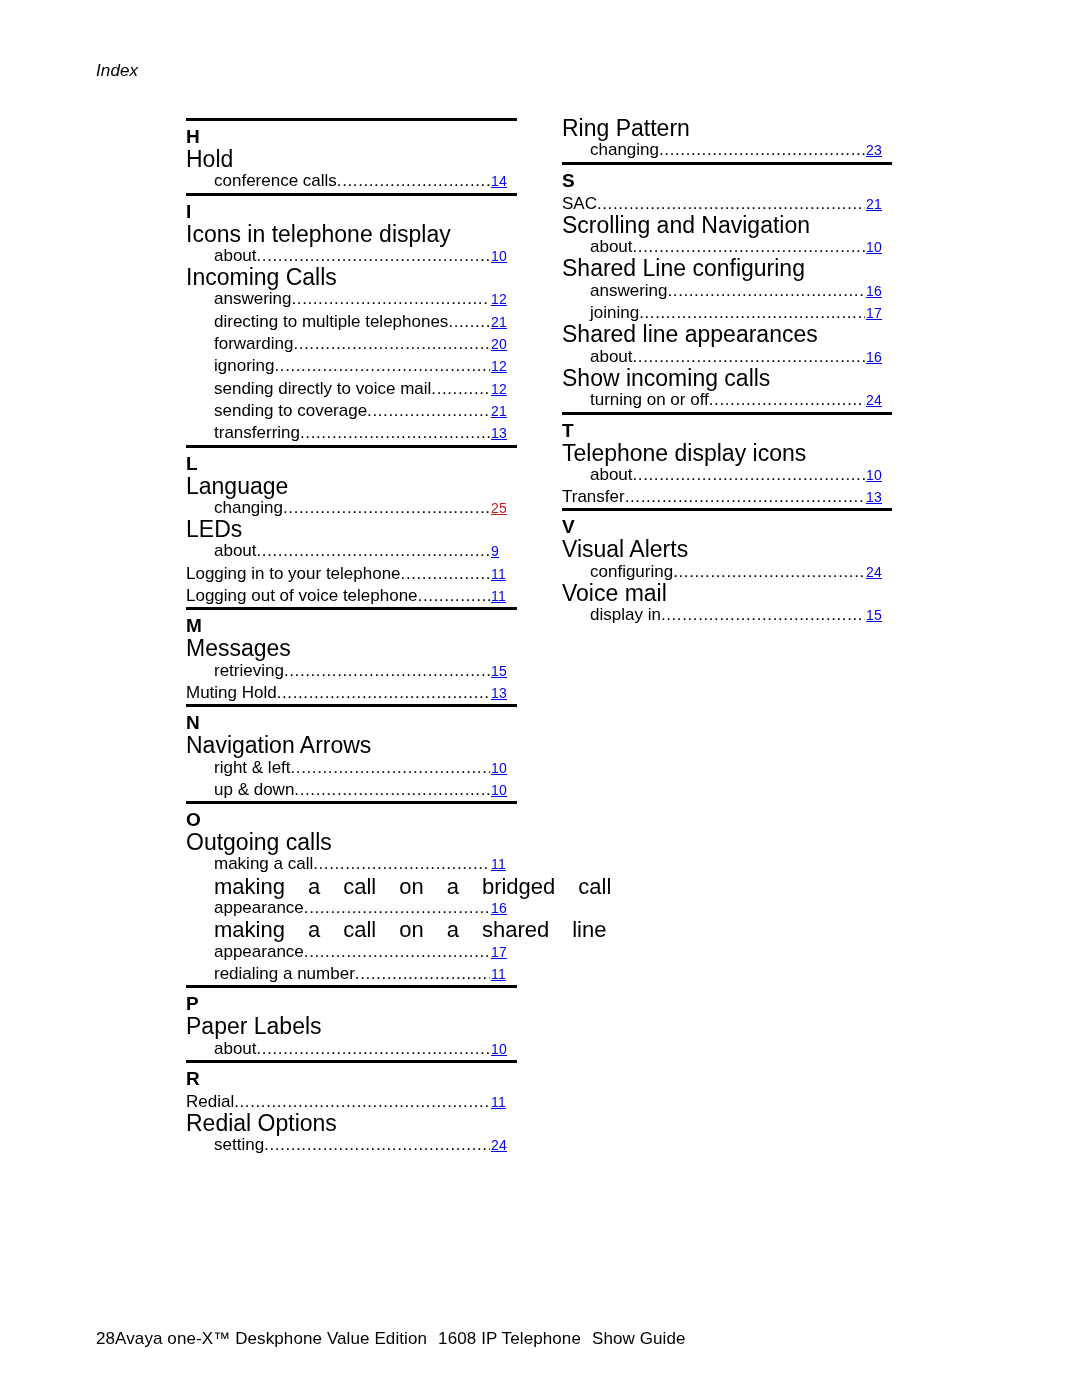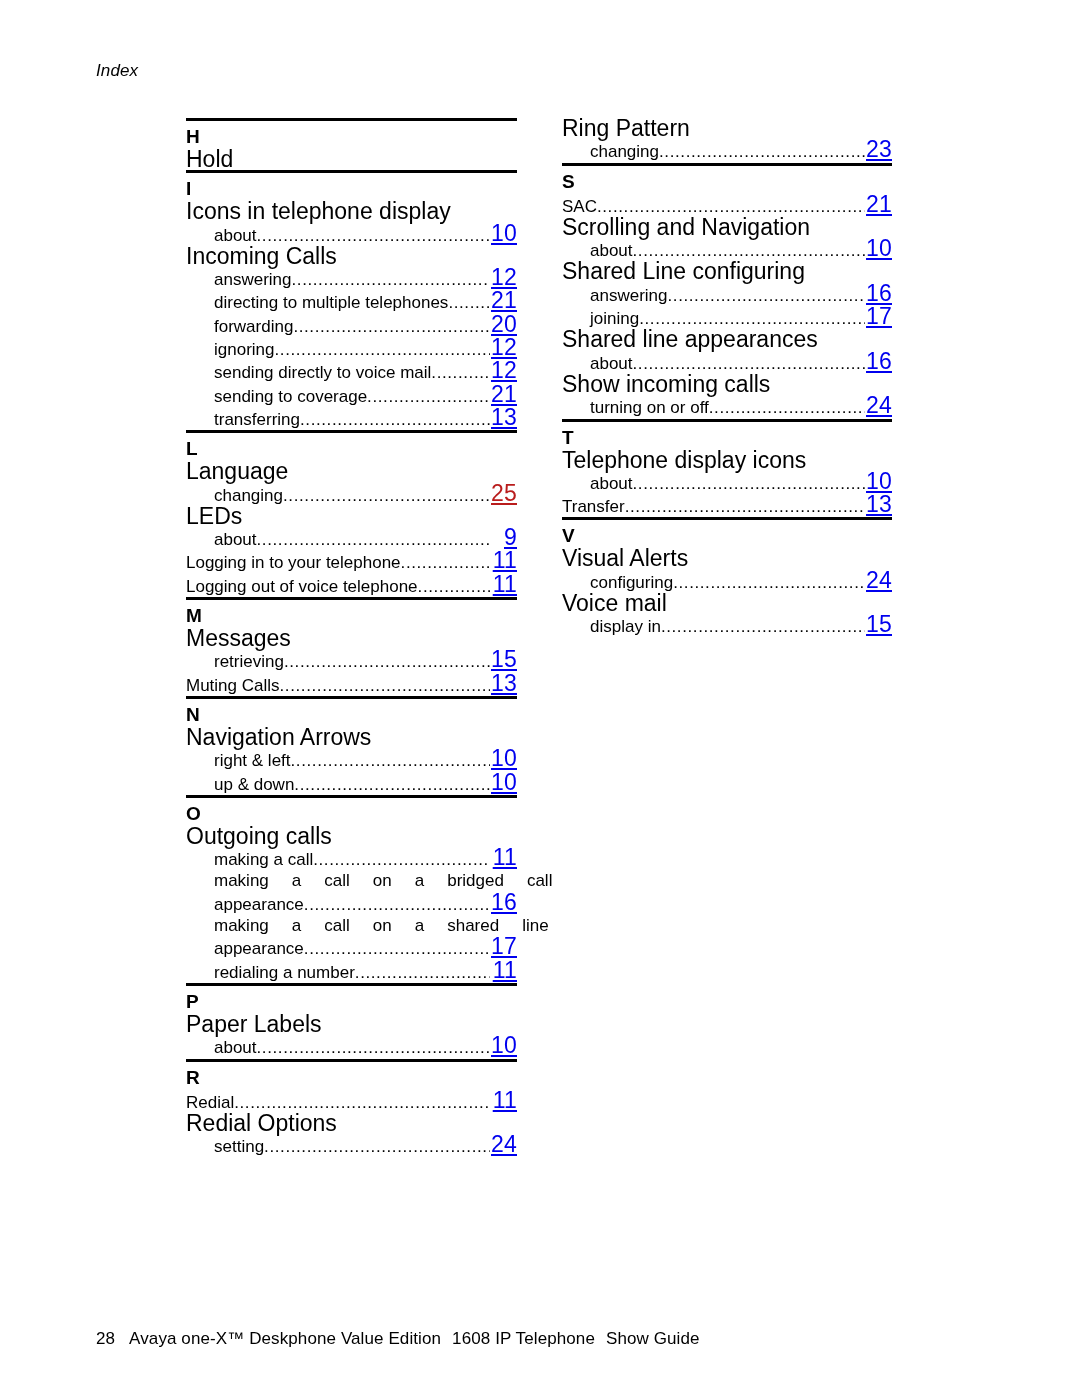--- a/index.html
+++ b/index.html
@@ -88,63 +88,68 @@
     font-size: 17px;
     color: #000;
   }
   .lr-dots::after {
     content: "........................................................................................................";
   }
 
   .lr-page {
     flex: 0 0 auto;
     min-width: 26px;
-    text-align: right;
+    text-align: left;
     color: #0000ee;
     text-decoration: underline;
-    font-size: 23px;
+    font-size: 14px;
     letter-spacing: 0.2px;
   }
 
   
   .wrap-line {
     padding-left: 28px;
-    font-size: 17px;
+    font-size: 22px;
     line-height: 21.3px;
     display: flex;
     justify-content: space-between;
     white-space: nowrap;
     gap: 23px;
   }
   .wrap-line > span { display: inline-block; }
 
   
   .footer {
     position: absolute;
     left: 96px;
     bottom: 47px;
     font-size: 17px;
     line-height: 22px;
     white-space: nowrap;
     letter-spacing: 0.1px;
   }
-  .footer .pg { margin-right: 14px; }
+  .footer .pg { }
   .footer .sep { display: inline-block; width: 11px; }
 </style>
 </head>
 <body>
 
 <div class="running-head">Index</div>
 
 <div class="columns">
   <div class="col col-left">
       <div class="section">
         <div class="section-rule"></div>
         <div class="section-letter">H</div>
         <div class="group">Hold</div>
+        <div class="leader-row lvl2">
+          <span class="lr-label">conference calls</span>
+          <span class="lr-dots"></span>
+          <a class="lr-page" style="color: rgb(0, 0, 238);">14</a>
+        </div>
       </div>
       <div class="section">
         <div class="section-rule"></div>
         <div class="section-letter">I</div>
         <div class="group">Icons in telephone display</div>
         <div class="leader-row lvl2">
           <span class="lr-label">about</span>
           <span class="lr-dots"></span>
           <a class="lr-page" style="color: rgb(0, 0, 238);">10</a>
         </div>
@@ -214,21 +219,21 @@
       <div class="section">
         <div class="section-rule"></div>
         <div class="section-letter">M</div>
         <div class="group">Messages</div>
         <div class="leader-row lvl2">
           <span class="lr-label">retrieving</span>
           <span class="lr-dots"></span>
           <a class="lr-page" style="color: rgb(0, 0, 238);">15</a>
         </div>
         <div class="leader-row">
-          <span class="lr-label">Muting Calls</span>
+          <span class="lr-label">Muting Hold</span>
           <span class="lr-dots"></span>
           <a class="lr-page" style="color: rgb(0, 0, 238);">13</a>
         </div>
       </div>
       <div class="section">
         <div class="section-rule"></div>
         <div class="section-letter">N</div>
         <div class="group">Navigation Arrows</div>
         <div class="leader-row lvl2">
           <span class="lr-label">right &amp; left</span>

